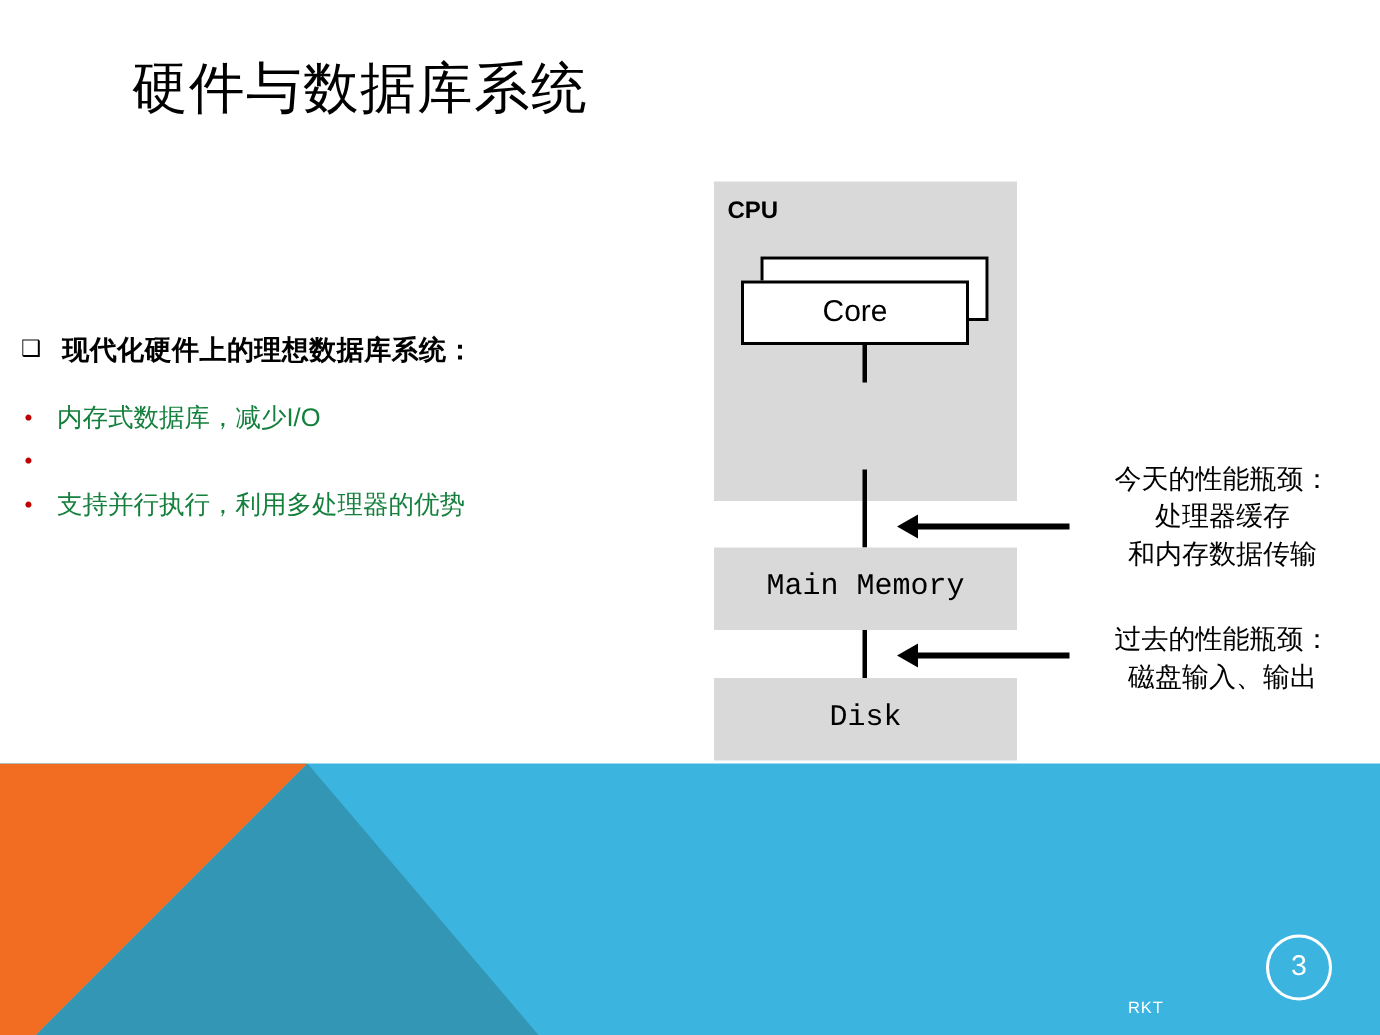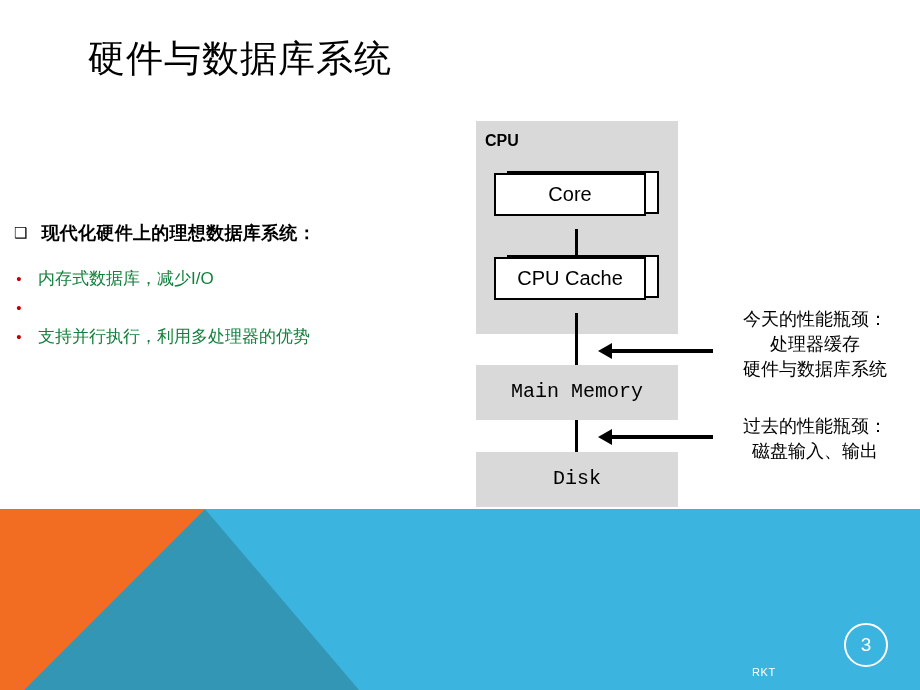--- a/index.html
+++ b/index.html
@@ -132,21 +132,21 @@
     top: 0;
     width: 152px;
     height: 43px;
     border: 2px solid #000;
     background: #ffffff;
     box-sizing: border-box;
   }
   .box-front {
     position: absolute;
     left: 9px;
-    top: 2px;
+    top: 16px;
     width: 152px;
     height: 43px;
     border: 2px solid #000;
     background: #ffffff;
     box-sizing: border-box;
     display: flex;
     align-items: center;
     justify-content: center;
     font-size: 20px;
     color: #000;
@@ -290,24 +290,20 @@
       <div id="cpu-panel-label">CPU</div>
     </div>
 
     <div id="core-group" class="stacked-box">
       <div class="box-back"></div>
       <div class="box-front">Core</div>
     </div>
 
     <div id="conn-core-cache" class="connector"></div>
 
-    <div id="cache-group" class="stacked-box">
-      <div class="box-back"></div>
-      <div class="box-front">CPU Cache</div>
-    </div>
 
     <div id="conn-cache-mem" class="connector"></div>
 
     <div id="main-memory-panel" class="gray-panel">
       <div class="panel-label" style="top:15px;">Main Memory</div>
     </div>
 
     <div id="conn-mem-disk" class="connector"></div>
 
     <div id="disk-panel" class="gray-panel">
@@ -319,21 +315,21 @@
     <div class="arrow-head"></div>
     <div class="arrow-shaft"></div>
   </div>
   <div id="arrow-disk" class="arrow">
     <div class="arrow-head"></div>
     <div class="arrow-shaft"></div>
   </div>
 
   <div id="annotation-today" class="annotation">今天的性能瓶颈：
 处理器缓存
-硬件与数据库系统</div>
+和内存数据传输</div>
   <div id="annotation-past" class="annotation">过去的性能瓶颈：
 磁盘输入、输出</div>
 
   <div id="bottom-band">
     <div id="tri-orange"></div>
     <div id="tri-teal-shape"></div>
   </div>
 
   <div id="page-badge">3</div>
   <div id="footer-label">RKT</div>

